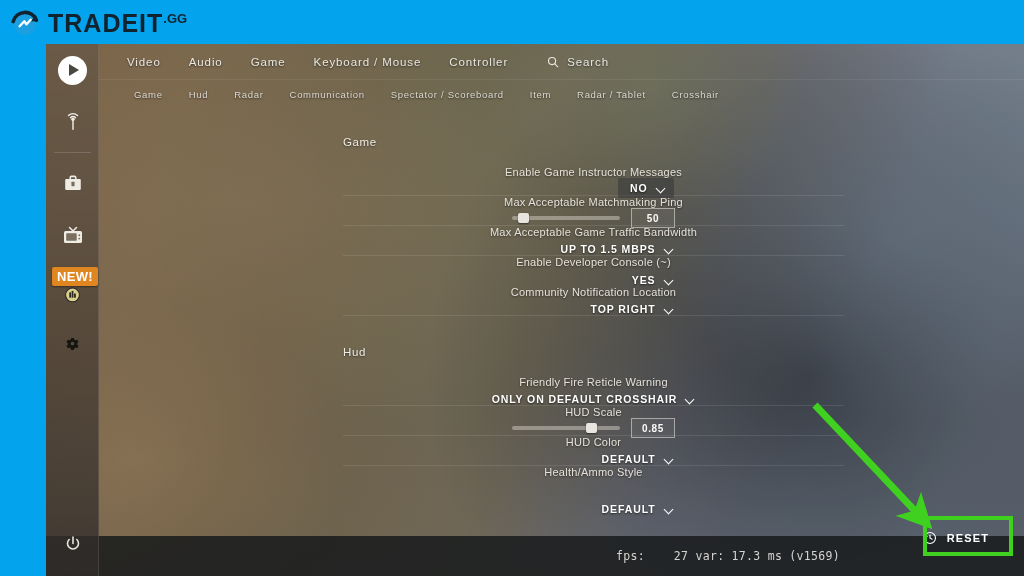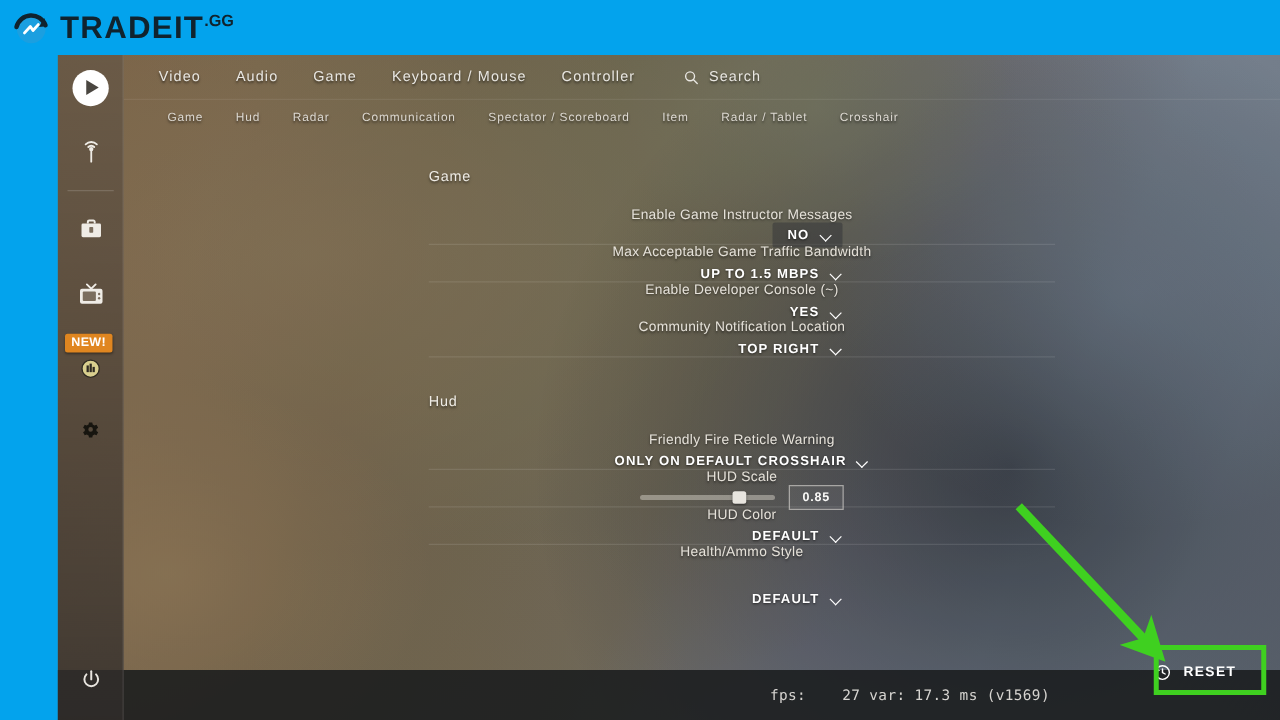--- a/index.html
+++ b/index.html
@@ -71,21 +71,21 @@
     display: flex; align-items: center; justify-content: center;
   }
   .play-tri {
     width: 0; height: 0; border-left: 10px solid #4a4640;
     border-top: 6px solid transparent; border-bottom: 6px solid transparent;
     margin-left: 3px;
   }
   .new-badge {
     position: absolute; left: 6px; top: 6px;
     background: #e08620; color: #ffffff;
-    font-size: 10px; font-weight: bold; letter-spacing: .3px;
+    font-size: 13px; font-weight: bold; letter-spacing: .3px;
     padding: 2px 5px 2px 5px; border-radius: 2px; z-index: 3;
     box-shadow: 0 1px 2px rgba(0,0,0,.4);
   }
   .power-wrap { position: absolute; left: 0; bottom: 6px; width: 53px; }
 
   
   .g-topnav {
     position: absolute; left: 53px; top: 0; right: 0; height: 36px;
     display: flex; align-items: center; padding-left: 14px; z-index: 15;
     border-bottom: 1px solid rgba(255,255,255,0.07);
@@ -290,20 +290,31 @@
       <div class="row">
         <span class="label">Enable Game Instructor Messages</span>
         <span class="ctrl">
           <span class="dropdown hl">
             <span>NO</span>
             <i class="chev"></i>
           </span>
         </span>
       </div>
 
+      <div class="row">
+        <span class="label">Max Acceptable Matchmaking Ping</span>
+        <span class="ctrl">
+          <span class="slider-wrap">
+            <span class="slider">
+              <span class="knob" style="left:6px;"></span>
+            </span>
+            <span class="numbox">50</span>
+          </span>
+        </span>
+      </div>
 
       <div class="row">
         <span class="label">Max Acceptable Game Traffic Bandwidth</span>
         <span class="ctrl">
           <span class="dropdown">
             <span>UP TO 1.5 MBPS</span>
             <i class="chev"></i>
           </span>
         </span>
       </div>

